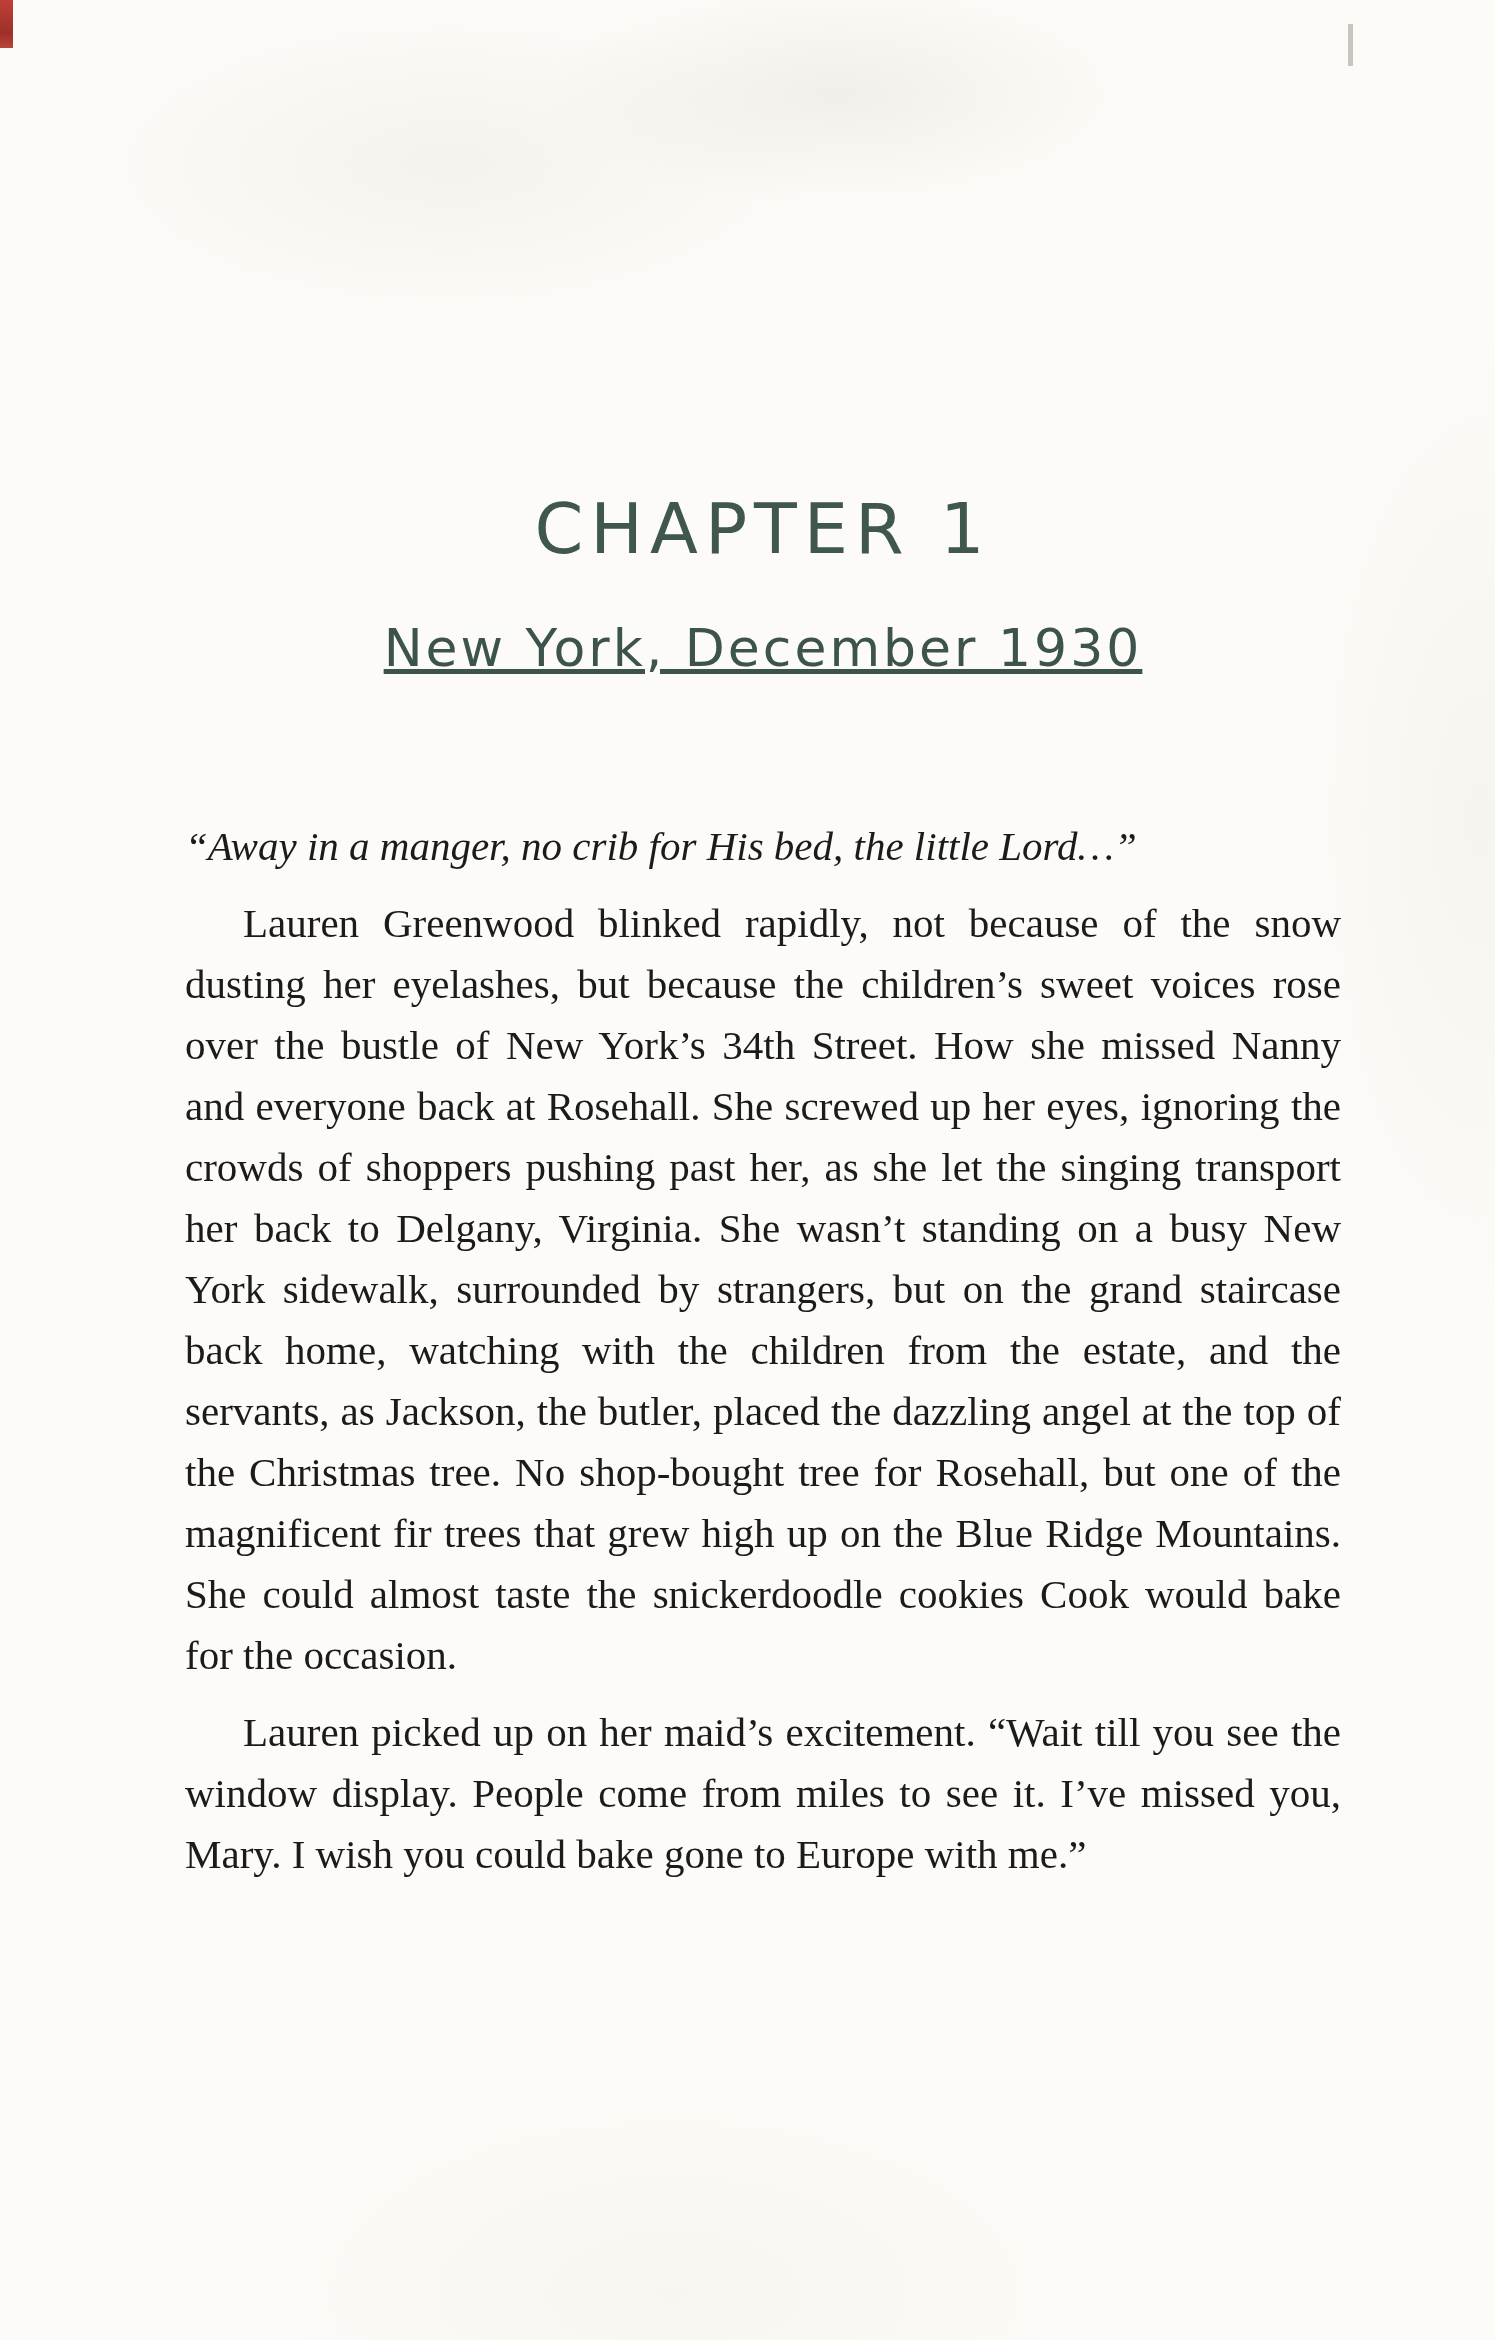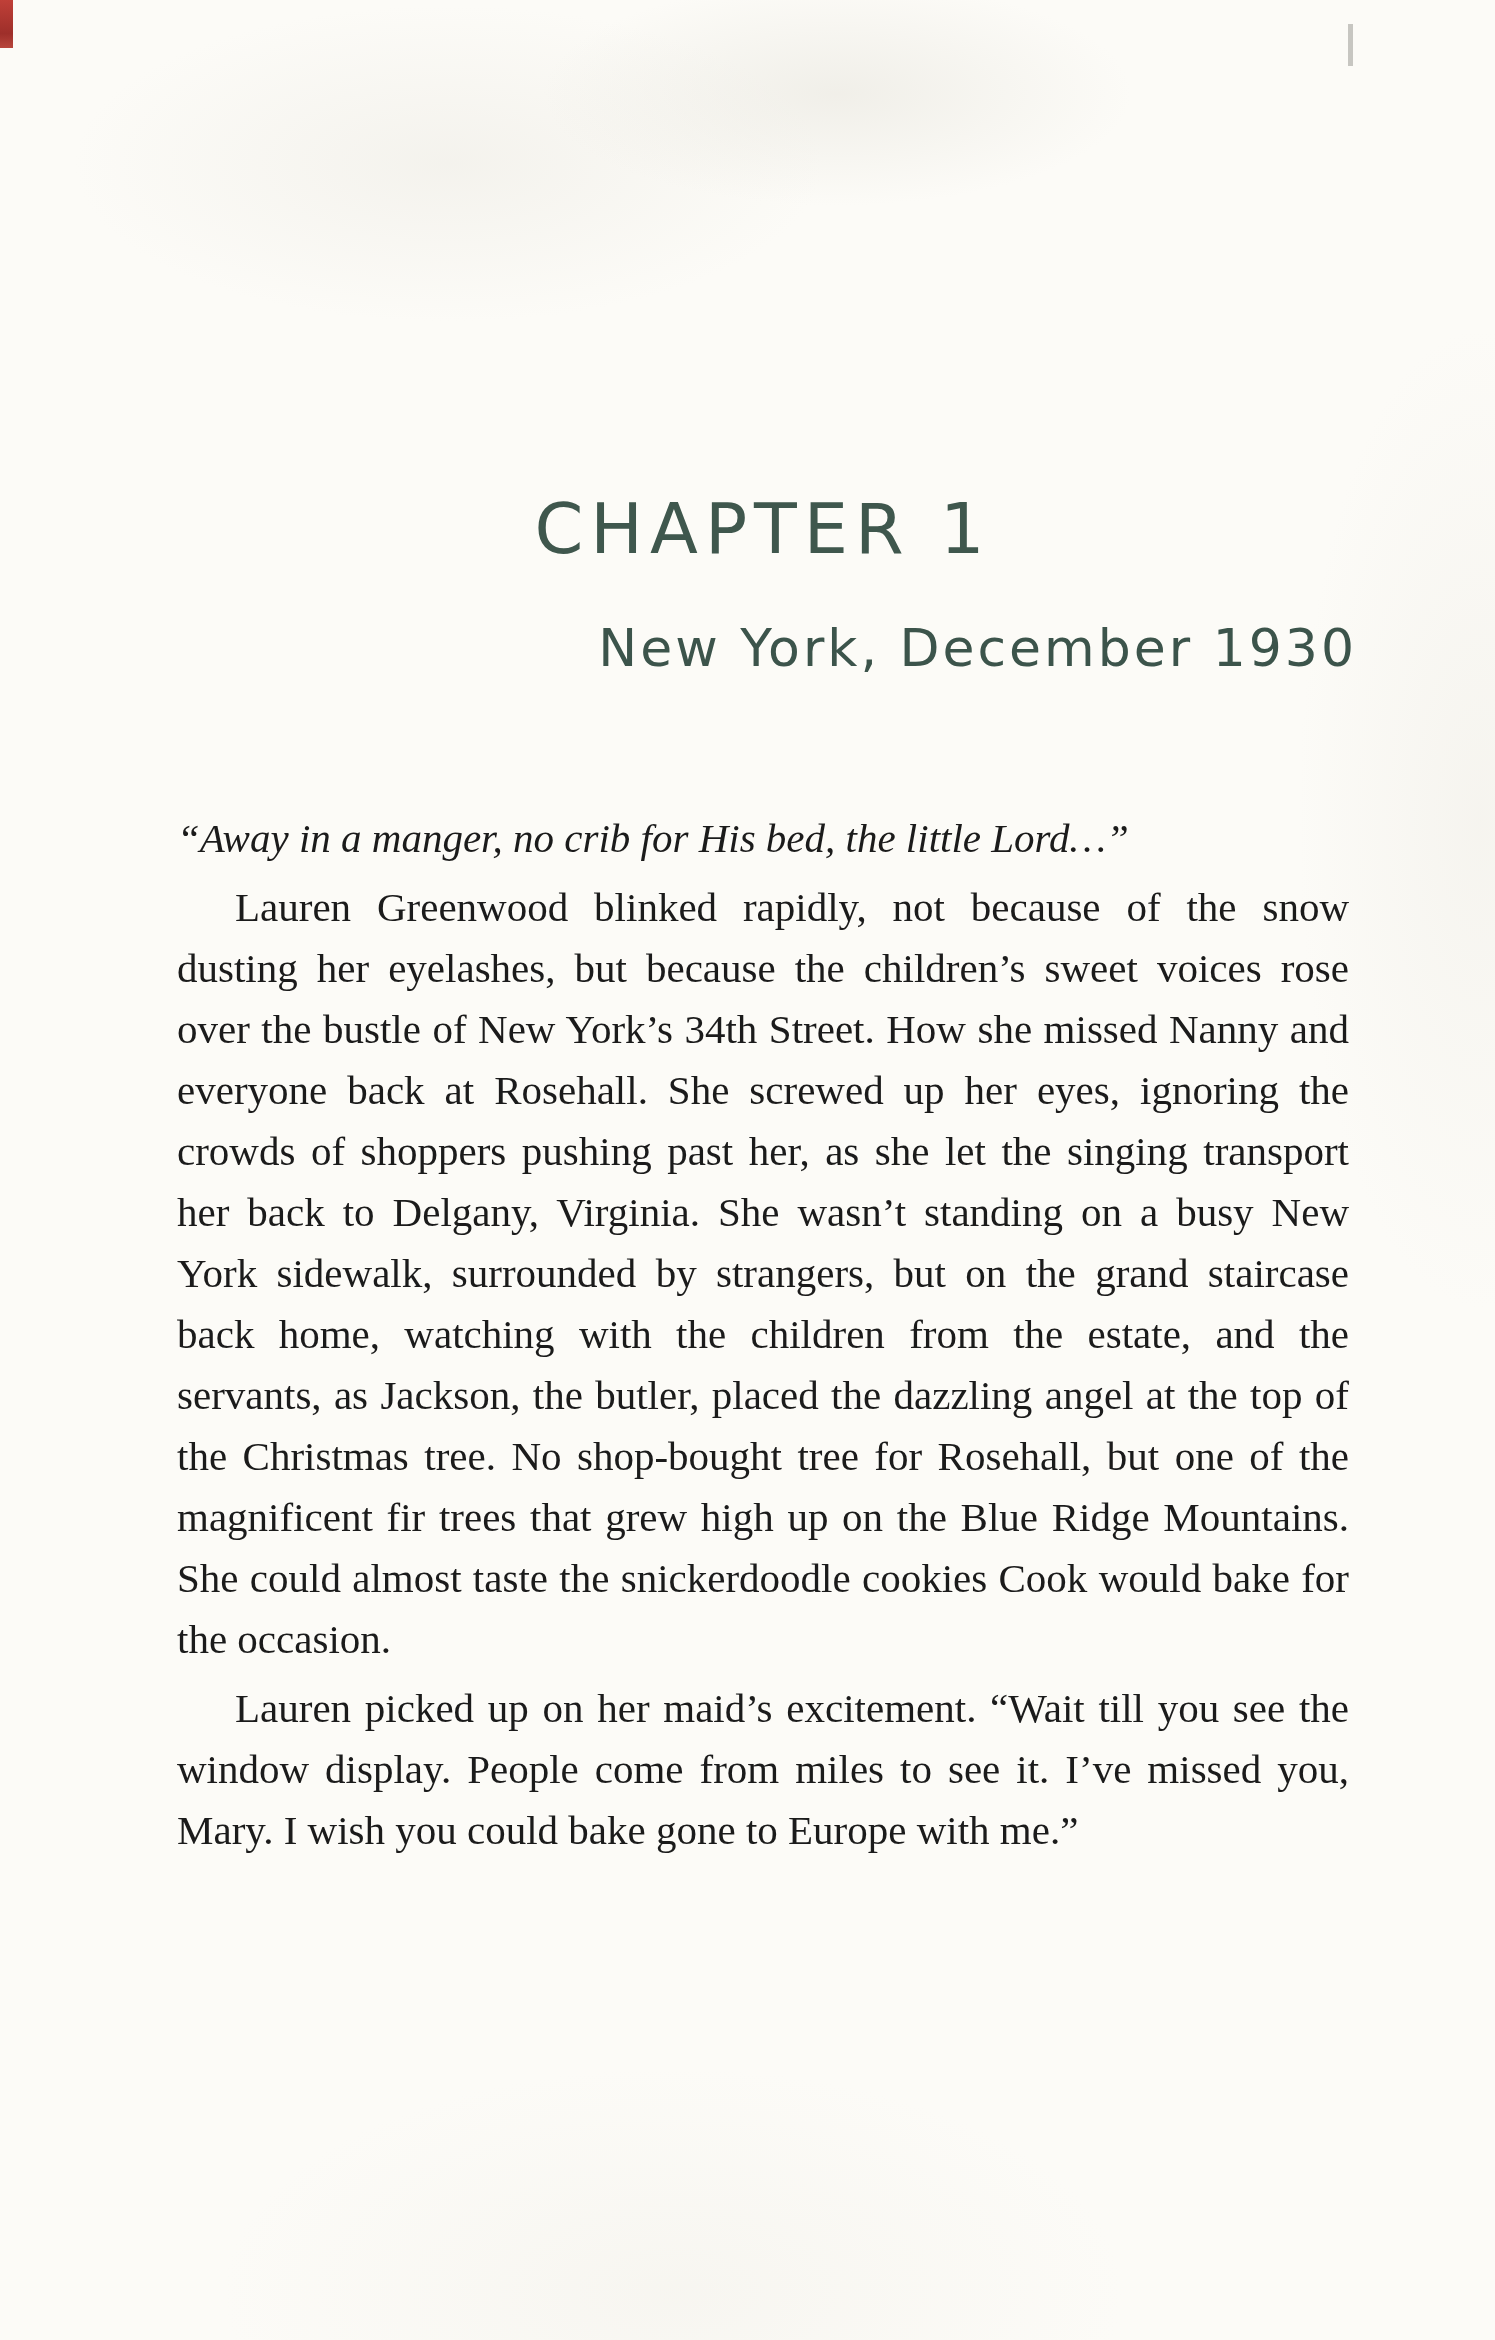--- a/index.html
+++ b/index.html
@@ -49,39 +49,40 @@
     font-size: 70px;
     letter-spacing: 7px;
     color: #3f574d;
   }
   .chapter-subtitle {
     position: absolute;
     left: 169px;
     top: 618px;
     width: 1188px;
     margin: 0;
-    text-align: right;
+    text-align: center;
     font-family: "DejaVu Sans", sans-serif;
     font-weight: 400;
     font-size: 52px;
     letter-spacing: 3px;
     color: #3c544b;
+    text-decoration: underline;
   }
   .body-text {
     position: absolute;
     left: 169px;
     top: 800px;
     width: 1188px;
     font-size: 41px;
     line-height: 61px;
     color: #1b1b1b;
     text-align: justify;
   }
   .body-text p {
-    margin: 8px;
+    margin: 16px;
     padding: 0;
   }
   .body-text p.indent {
     text-indent: 58px;
   }
   .epigraph {
     font-style: italic;
   }
 </style>
 </head>

